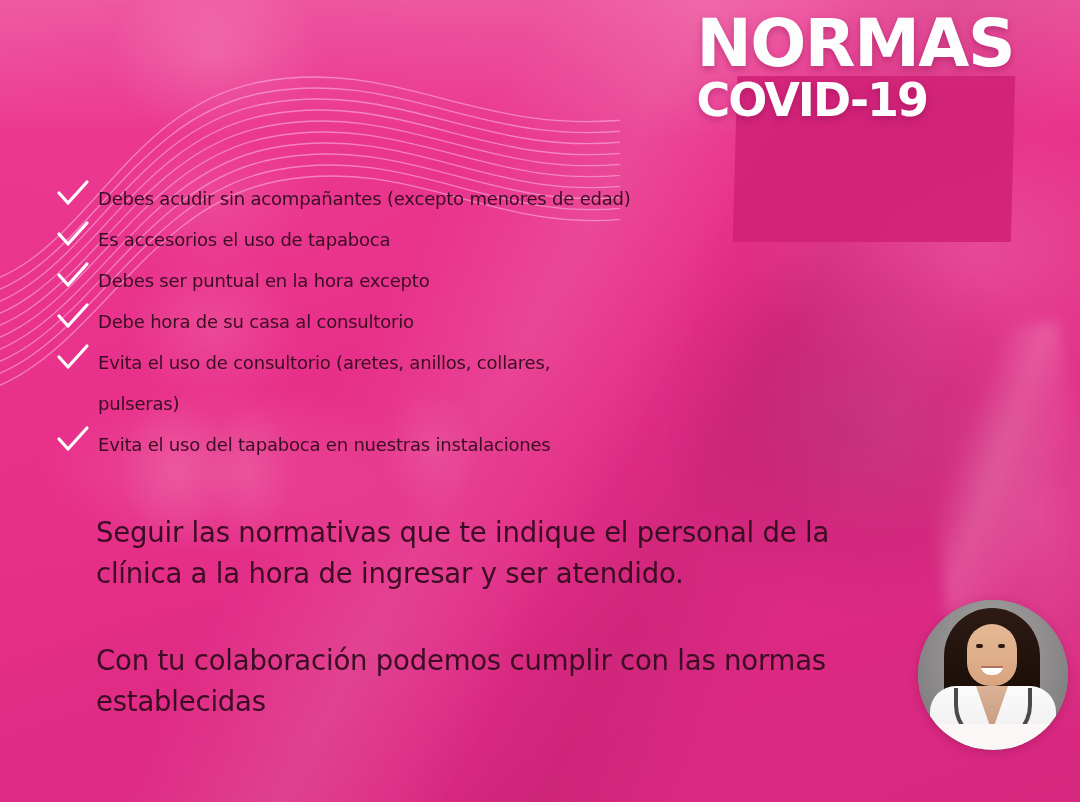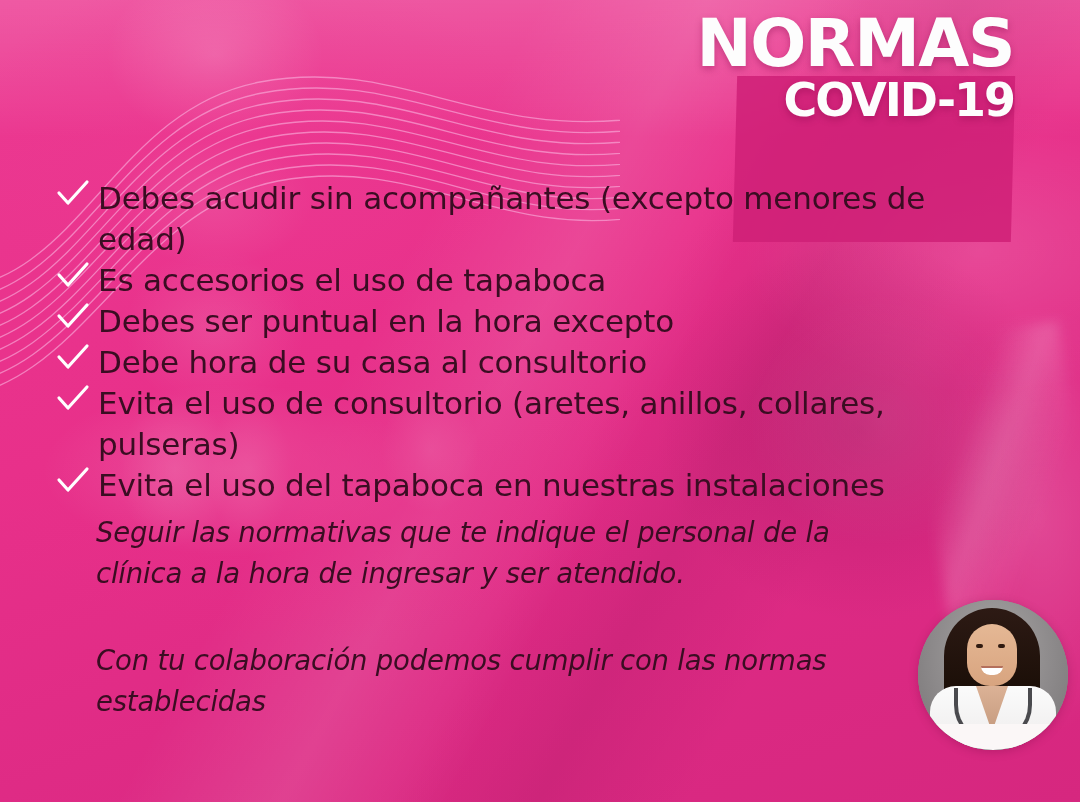--- a/index.html
+++ b/index.html
@@ -61,21 +61,21 @@
   .waves{
     position:absolute; left:-40px; top:-10px;
     width:660px; height:400px;
     opacity:.75;
     pointer-events:none;
   }
 
   
   .title-block{
     position:absolute; right:66px; top:14px;
-    text-align:right;
+    text-align:left;
     z-index:6;
   }
   .title-shade{
     position:absolute; left:735px; top:76px;
     width:278px; height:166px;
     background:#cf2077;
     opacity:.85;
     transform:skewX(-1.5deg);
     z-index:4;
   }
@@ -105,37 +105,36 @@
   .check-icon{
     flex:0 0 42px;
     height:41px;
     position:relative;
     top:1px;
   }
   .check-icon svg{ display:block; }
   .check-text{
     color:#3a0d22;
     font-family:"DejaVu Sans", sans-serif;
-    font-size:31px;
+    font-size:18px;
     line-height:41px;
     letter-spacing:-.2px;
     white-space:pre-line;
   }
 
   
   .diamond-list{
     position:absolute; left:48px; top:512px;
     width:900px;
     z-index:7;
   }
   .diamond-item{
     display:flex;
     align-items:flex-start;
     margin-bottom:46px;
-    font-style:italic;
   }
   .diamond-icon{
     flex:0 0 48px;
     height:40px;
     position:relative;
     top:22px;
   }
   .diamond-icon .dia{
     width:27px; height:27px;
     background:#f5ab34;

